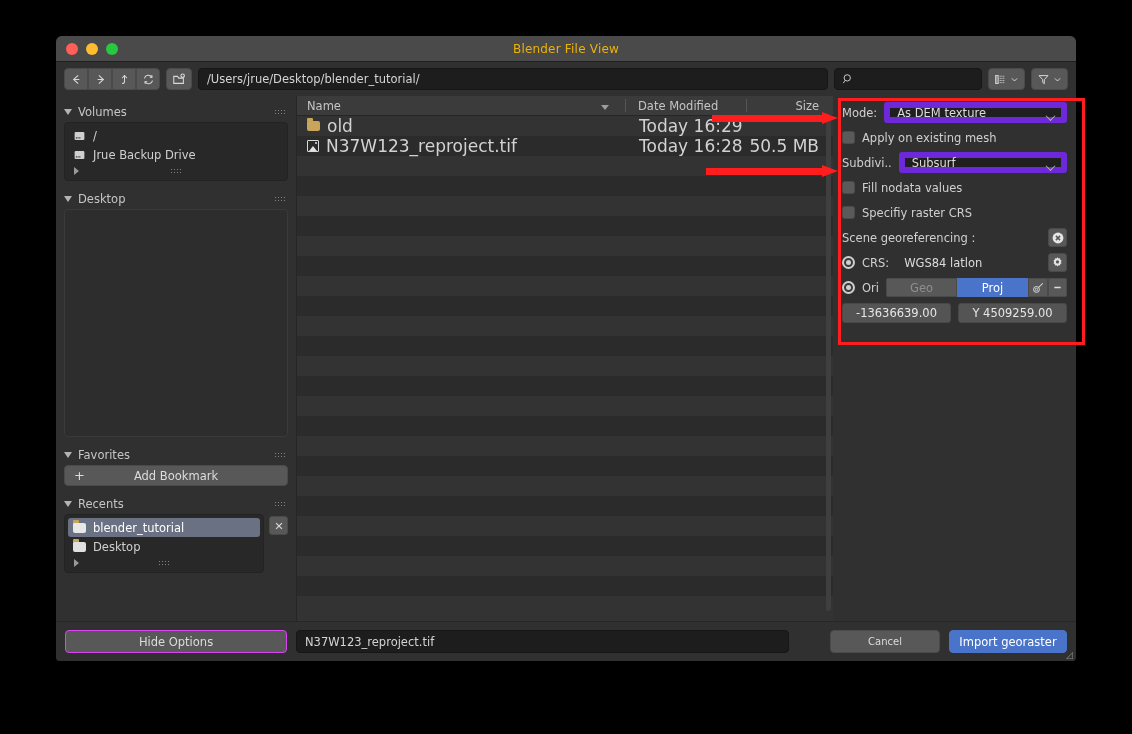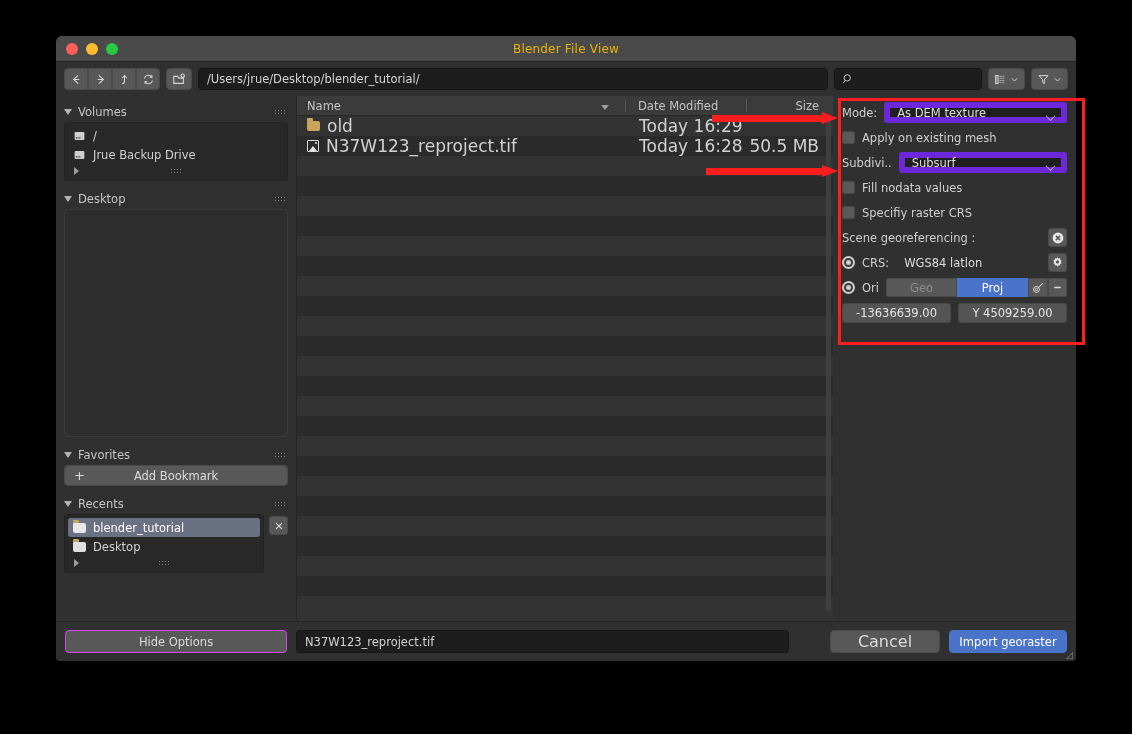--- a/index.html
+++ b/index.html
@@ -369,21 +369,21 @@
     border-radius: 4px;
     display: flex; align-items: center; padding: 0 8px;
     font-size: 11.5px; color: #d4d4d4;
   }
   #cancel-btn {
     width: 110px; height: 23px;
     background: #585858;
     border: 1px solid #4a4a4a;
     border-radius: 4px;
     display: flex; align-items: center; justify-content: center;
-    font-size: 16px; color: #dcdcdc; margin-left: 32px;
+    font-size: 10px; color: #dcdcdc; margin-left: 32px;
   }
   #import-btn {
     width: 118px; height: 23px;
     background: #4a74c9;
     border: 1px solid #4a74c9;
     border-radius: 4px;
     display: flex; align-items: center; justify-content: center;
     font-size: 11.5px; color: #ffffff;
   }
   #resize-grip {

